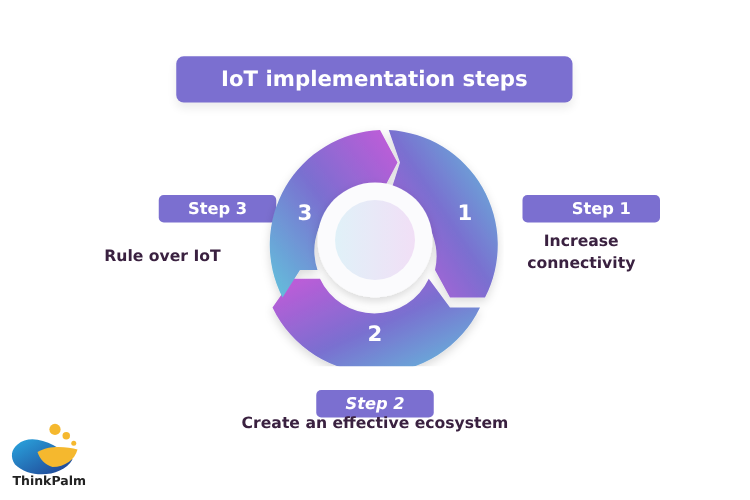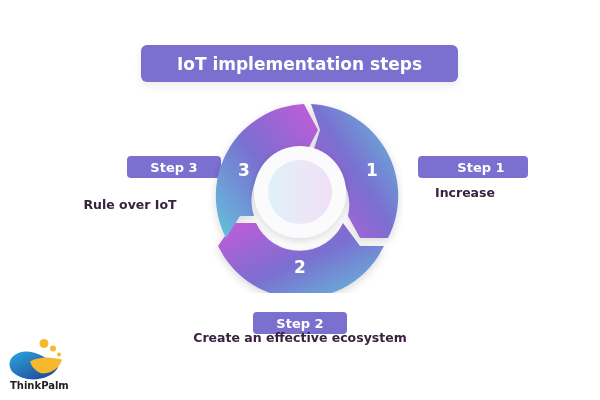--- a/index.html
+++ b/index.html
@@ -17,23 +17,24 @@
 <div class="title-box">IoT implementation steps</div>
 
 <div class="step-badge" style="left:85px;top:156px;width:94px;margin-left:42px;">Step 3</div>
 <div class="step-desc" style="left:60px;top:196px;width:140px;">
   <div>Rule over IoT</div>
 </div>
 
 <div class="step-badge" style="left:418px;top:156px;width:94px;padding-left:16px;">Step 1</div>
 <div class="step-desc" style="left:400px;top:184px;width:130px;">
   <div>Increase</div>
+  <div>connectivity</div>
 </div>
 
-<div class="step-badge" style="left:253px;top:312px;width:94px;">Step 2</div>
+<div class="step-badge" style="left:253px;top:312px;width:94px;font-style:italic;">Step 2</div>
 <div class="step-desc" style="left:150px;top:329px;width:300px;">
   <div>Create an effective ecosystem</div>
 </div>
 
 <svg class="diagram" viewBox="0 0 205 195">
   <defs>
     <linearGradient id="g1" x1="1" y1="0" x2="0" y2="1">
       <stop offset="0" stop-color="#62c3dc"></stop>
       <stop offset="0.5" stop-color="#7a6fd0"></stop>
       <stop offset="1" stop-color="#c55ad9"></stop>

